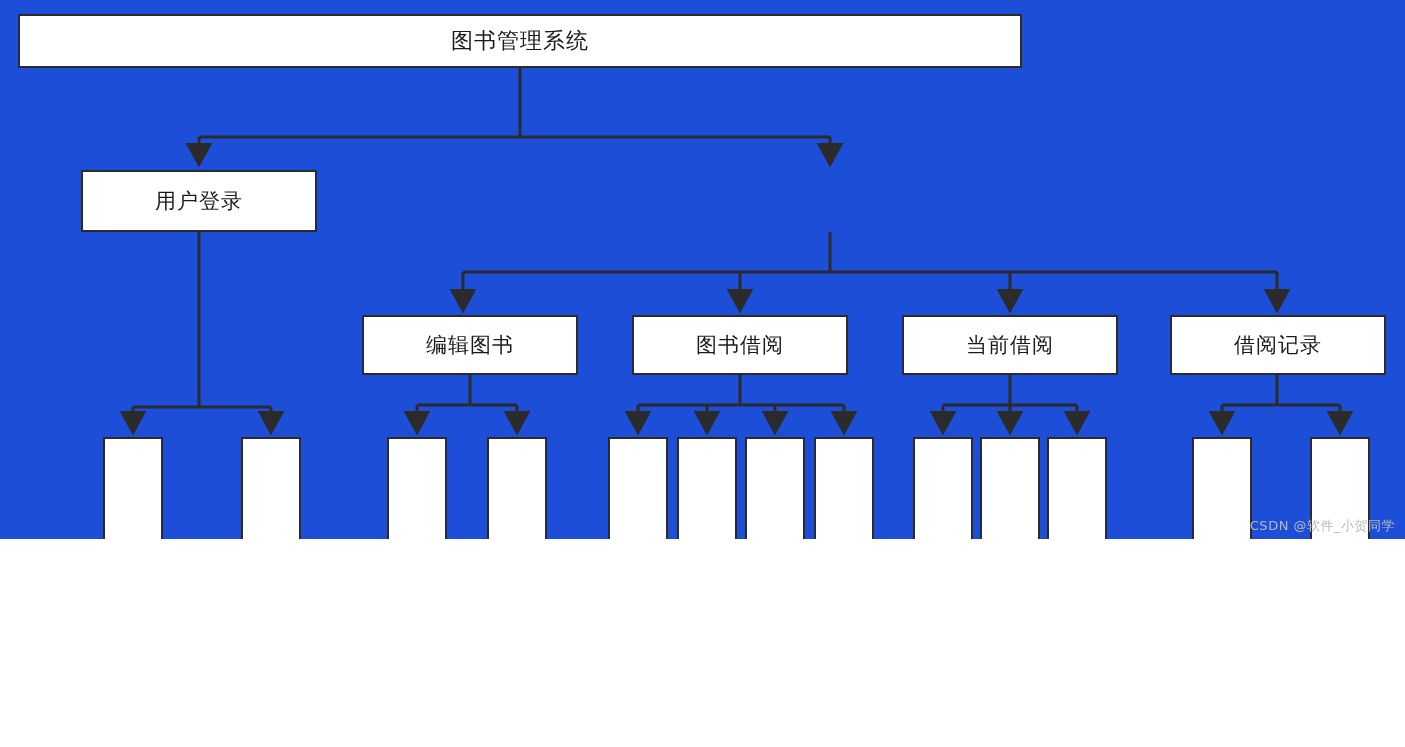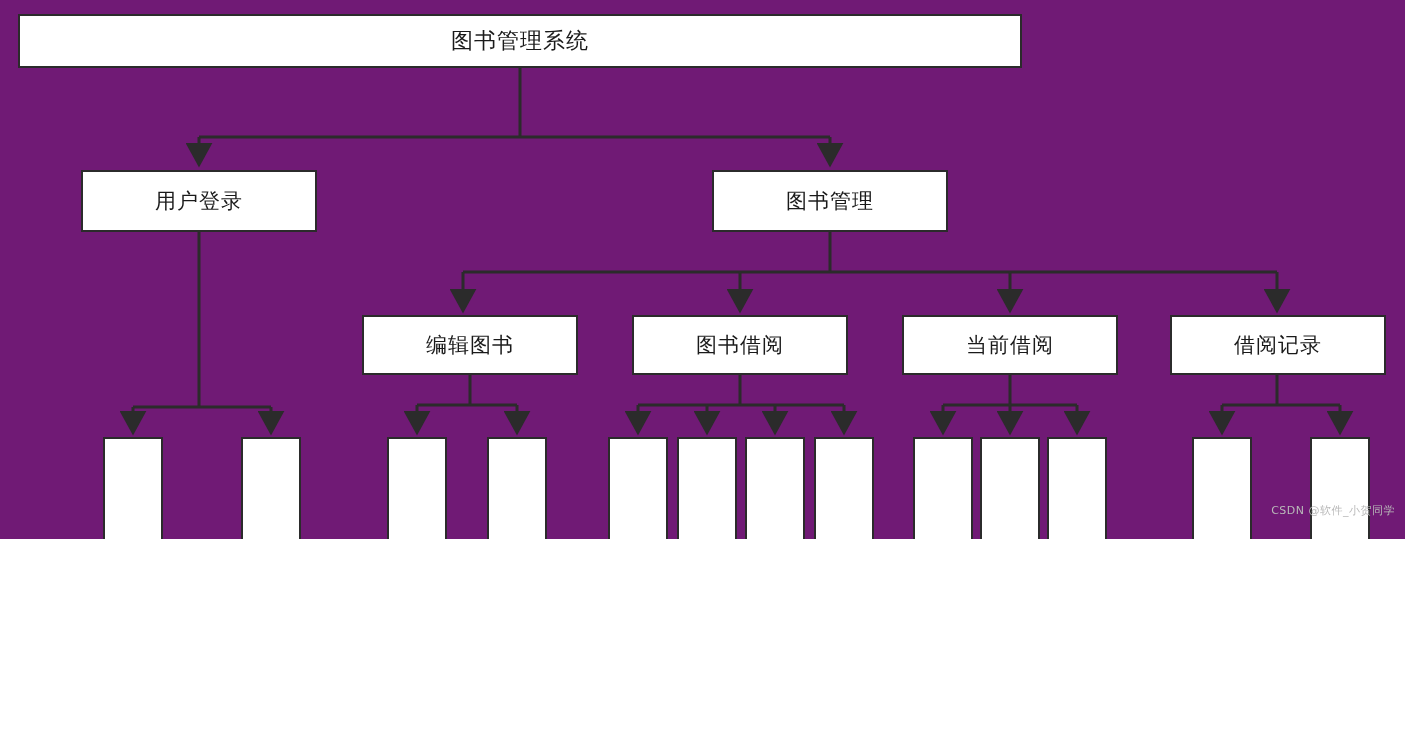--- a/index.html
+++ b/index.html
@@ -7,21 +7,21 @@
     padding: 0;
     background: #ffffff;
   }
   body {
     font-family: "DejaVu Sans", "Liberation Sans", sans-serif;
   }
   #stage {
     position: relative;
     width: 1405px;
     height: 539px;
-    background: #701a75;
+    background: #1d4ed8;
     overflow: hidden;
   }
   #wires {
     position: absolute;
     left: 0;
     top: 0;
     width: 1405px;
     height: 747px;
     pointer-events: none;
   }
@@ -54,22 +54,22 @@
   }
   .node.vert .vtext {
     display: block;
     writing-mode: vertical-rl;
     text-orientation: upright;
     white-space: nowrap;
   }
   .watermark {
     position: absolute;
     right: 10px;
-    bottom: 21px;
-    font-size: 11px;
+    bottom: 4px;
+    font-size: 13px;
     color: #b9b9b9;
     letter-spacing: 0.5px;
     white-space: nowrap;
   }
 </style>
 </head>
 <body>
 
 <div id="stage">
 
@@ -123,23 +123,20 @@
     </g>
   </svg>
 
   <div class="node horiz root" style="left:18px; top:14px; width:1004px; height:54px;">
     <span>图书管理系统</span>
   </div>
 
   <div class="node horiz" style="left:81px; top:170px; width:236px; height:62px;">
     <span>用户登录</span>
   </div>
-  <div class="node horiz" style="left:712px; top:170px; width:236px; height:62px;">
-    <span>图书管理</span>
-  </div>
 
   <div class="node horiz" style="left:362px; top:315px; width:216px; height:60px;">
     <span>编辑图书</span>
   </div>
   <div class="node horiz" style="left:632px; top:315px; width:216px; height:60px;text-align:right;">
     <span>图书借阅</span>
   </div>
   <div class="node horiz" style="left:1170px; top:315px; width:216px; height:60px;">
     <span>借阅记录</span>
   </div>

